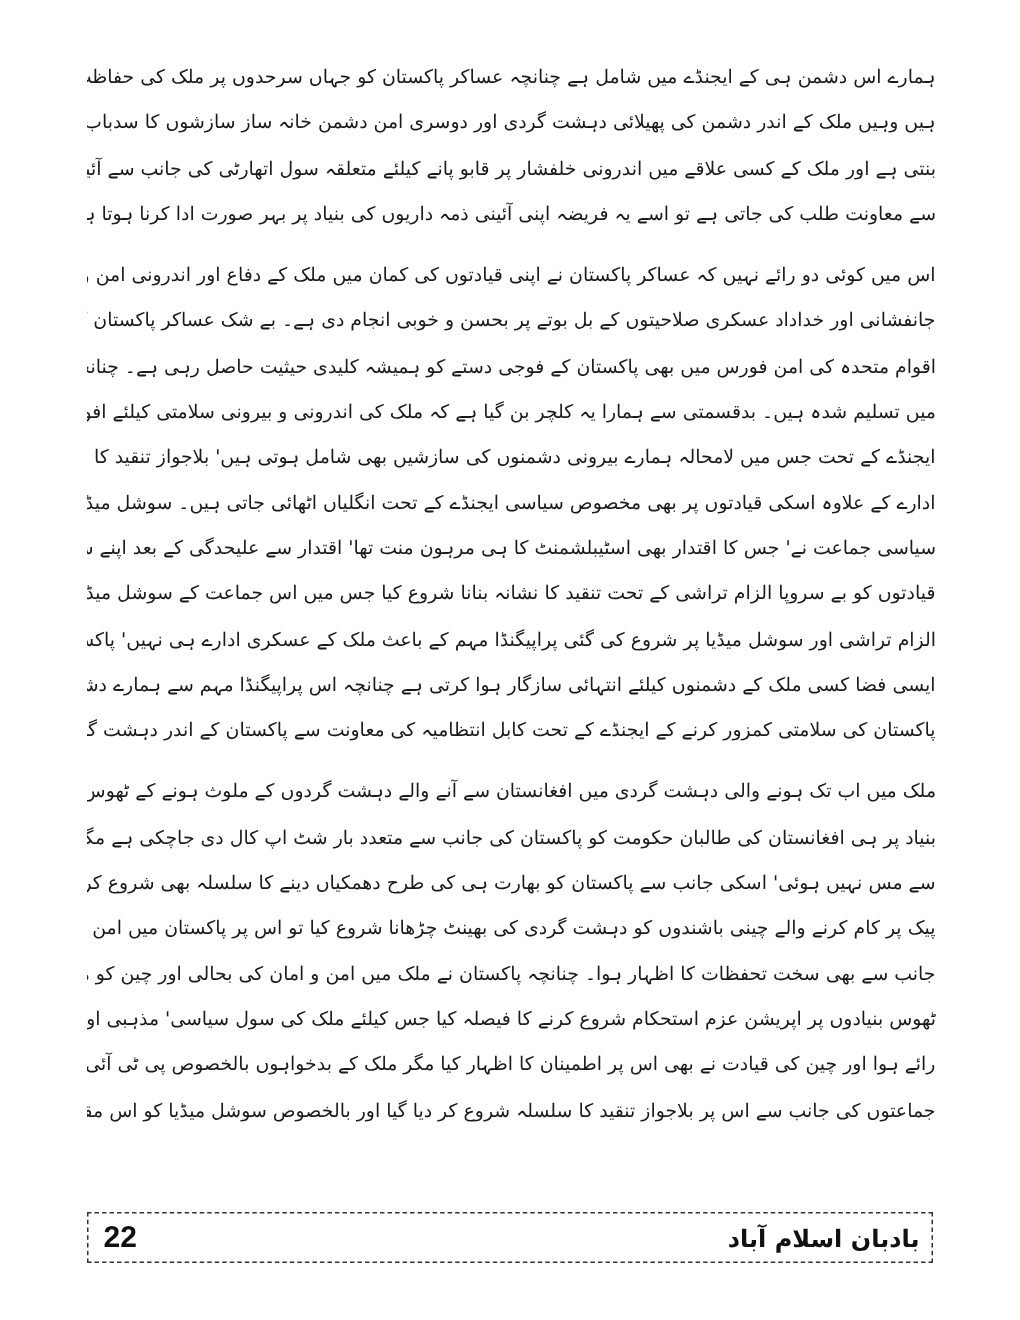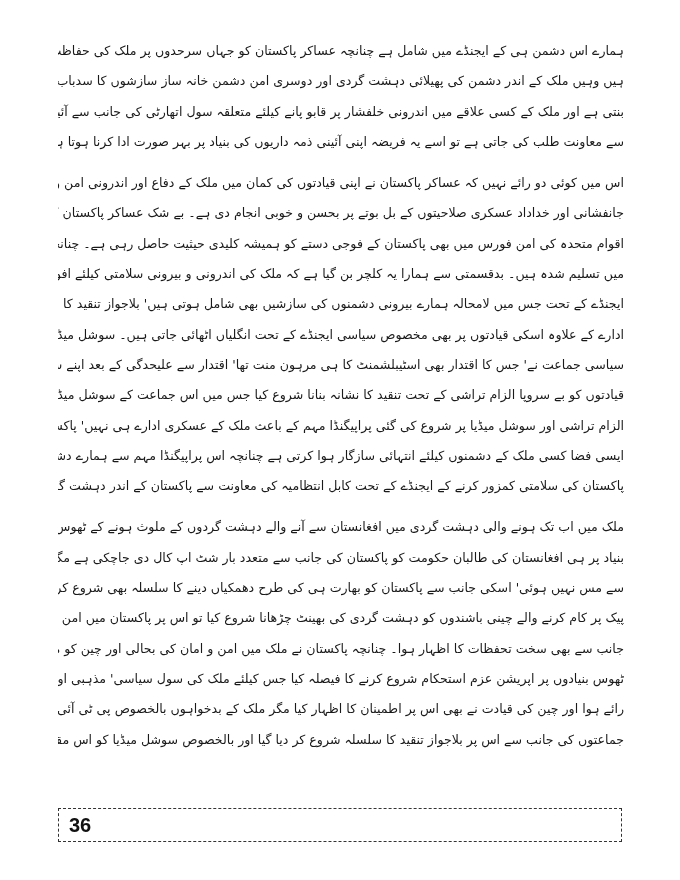--- a/index.html
+++ b/index.html
@@ -74,15 +74,16 @@
       <span class="line">سے مس نہیں ہوئی' اسکی جانب سے پاکستان کو بھارت ہی کی طرح دھمکیاں دینے کا سلسلہ بھی شروع کر دیا گیا۔ طالبان دہشت گردوں نے سی</span>
       <span class="line">پیک پر کام کرنے والے چینی باشندوں کو دہشت گردی کی بھینٹ چڑھانا شروع کیا تو اس پر پاکستان میں امن و امان کے حوالے سے چین کی</span>
       <span class="line">جانب سے بھی سخت تحفظات کا اظہار ہوا۔ چنانچہ پاکستان نے ملک میں امن و امان کی بحالی اور چین کو مطمئن کرنے کیلئے دہشت گردوں کیخلاف</span>
       <span class="line">ٹھوس بنیادوں پر اپریشن عزم استحکام شروع کرنے کا فیصلہ کیا جس کیلئے ملک کی سول سیاسی' مذہبی اور عسکری قیادتوں کے مابین مکمل اتفاق</span>
       <span class="line">رائے ہوا اور چین کی قیادت نے بھی اس پر اطمینان کا اظہار کیا مگر ملک کے بدخواہوں بالخصوص پی ٹی آئی اور اپوزیشن کی بعض دوسری</span>
       <span class="line">جماعتوں کی جانب سے اس پر بلاجواز تنقید کا سلسلہ شروع کر دیا گیا اور بالخصوص سوشل میڈیا کو اس مقصد کیلئے استعمال کیا جانے لگا۔ اسی تناظر</span>
     </div>
   </div>
 
   <div class="footer-box">
-    <span class="page-number">36</span>
+    <span class="page-number">22</span>
+    <span class="magazine-name">بادبان اسلام آباد</span>
   </div>
 </div>
 
 </body></html>

